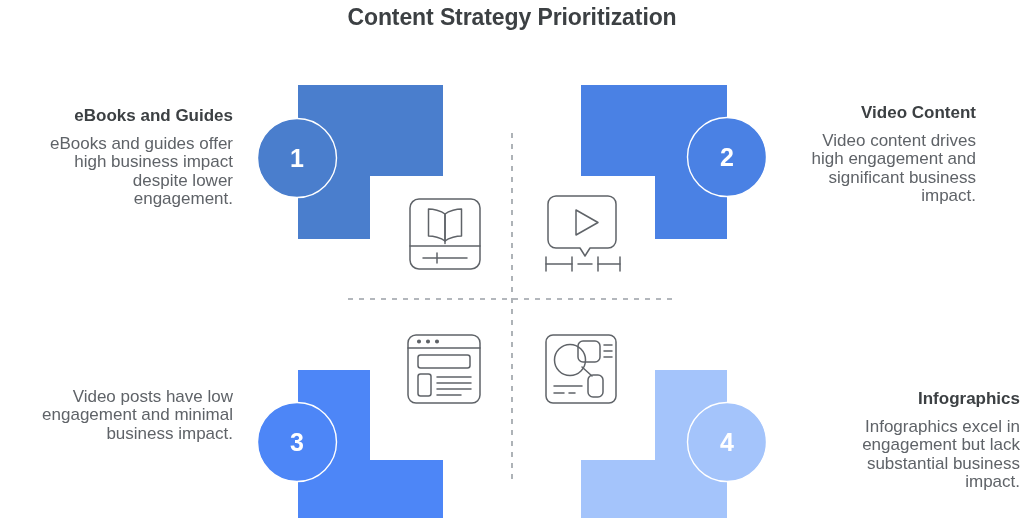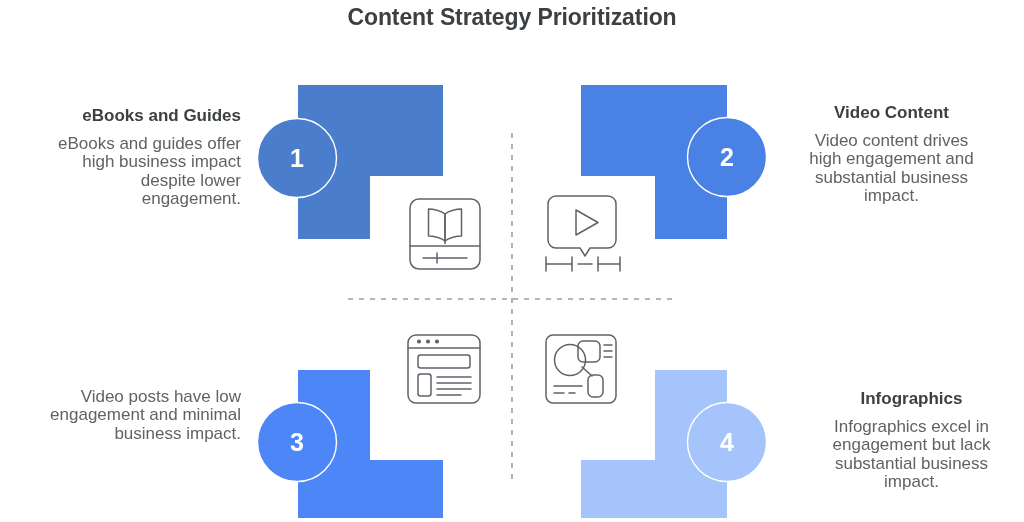--- a/index.html
+++ b/index.html
@@ -17,35 +17,35 @@
     position:absolute;left:0;top:4px;width:1024px;
     text-align:center;
     font-size:23px;font-weight:bold;color:#3c4043;
     letter-spacing:-0.1px;
   }
 
   
   #art{position:absolute;left:0;top:0;width:1024px;height:522px;}
 
   
-  .blk{position:absolute;margin-left:8px;}
+  .blk{position:absolute;}
   .blk .hd{
     font-size:17px;font-weight:bold;color:#3c4043;
     line-height:21px;margin-bottom:9px;
   }
   .blk .bd{
     font-size:17px;color:#5f6368;line-height:18.3px;
   }
   .blk.r{text-align:right;}
-  .blk.l{text-align:center;}
+  .blk.l{text-align:right;}
 
   #blk1{left:33px;top:105px;width:200px;}
   #blk2{left:791px;top:102px;width:185px;}
   #blk3{left:33px;top:388px;width:200px;}
-  #blk4{left:811px;top:388px;width:185px;}
+  #blk4{left:835px;top:388px;width:185px;}
 
   
   .num{
     position:absolute;width:80px;height:80px;
     display:flex;align-items:center;justify-content:center;
     color:#ffffff;font-size:25px;font-weight:bold;
     pointer-events:none;
   }
   #num1{left:257px;top:118px;}
   #num2{left:687px;top:117px;}
@@ -143,21 +143,21 @@
   <div class="num" id="num3">3</div>
   <div class="num" id="num4">4</div>
 
   <div class="blk r" id="blk1">
     <div class="hd">eBooks and Guides</div>
     <div class="bd">eBooks and guides offer high business impact despite lower engagement.</div>
   </div>
 
   <div class="blk l" id="blk2">
     <div class="hd">Video Content</div>
-    <div class="bd">Video content drives high engagement and substantial business impact.</div>
+    <div class="bd">Video content drives high engagement and significant business impact.</div>
   </div>
 
   <div class="blk r" id="blk3">
     <div class="bd">Video posts have low engagement and minimal business impact.</div>
   </div>
 
   <div class="blk l" id="blk4">
     <div class="hd">Infographics</div>
     <div class="bd">Infographics excel in engagement but lack substantial business impact.</div>
   </div>

